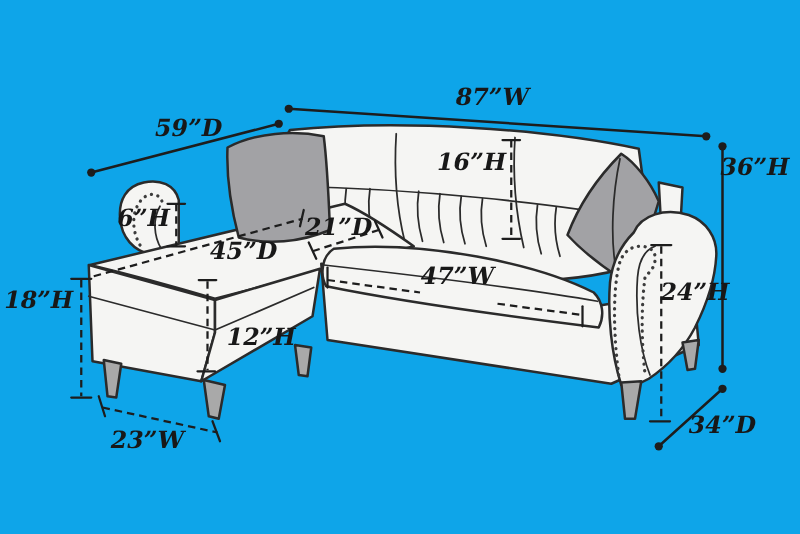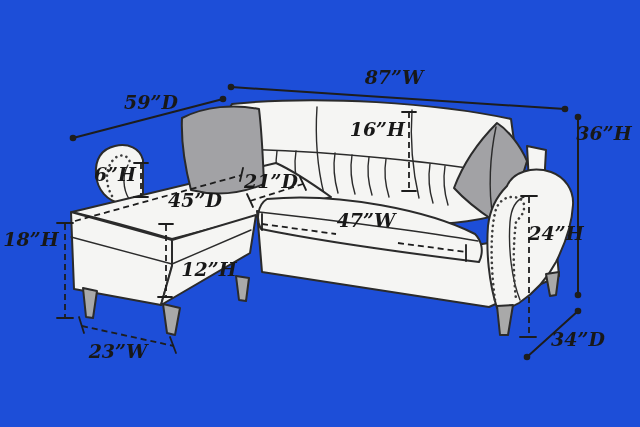--- a/index.html
+++ b/index.html
@@ -1,16 +1,16 @@
 <!DOCTYPE html>
 <html><head>
 <meta charset="utf-8">
 <style>
   html,body{margin:0;padding:0;background:#ffffff;}
-  #stage{position:relative;width:640px;height:427px;background:#1d4ed8;overflow:hidden;
+  #stage{position:relative;width:640px;height:427px;background:#0ea5e9;overflow:hidden;
          font-family:"DejaVu Serif", serif;}
   svg{display:block;}
   .fillpart{stroke:#2b2b2b;stroke-width:2;stroke-linejoin:round;}
   .seam{fill:none;stroke:#2b2b2b;stroke-width:1.4;stroke-linecap:round;}
   .dim-solid{fill:none;stroke:#1d1d1d;stroke-width:2;stroke-linecap:round;}
   .dim-dash{fill:none;stroke:#1d1d1d;stroke-width:1.8;stroke-dasharray:6 4;stroke-linecap:butt;}
   .tick{fill:none;stroke:#1d1d1d;stroke-width:1.8;stroke-linecap:round;}
   .dot{fill:#1d1d1d;stroke:none;}
   .nailhead{fill:none;stroke:#3c3c3c;stroke-width:2.6;stroke-linecap:round;stroke-dasharray:0.1 5.2;}
   .dim-label{font-family:"DejaVu Serif", serif;font-weight:bold;font-style:italic;

